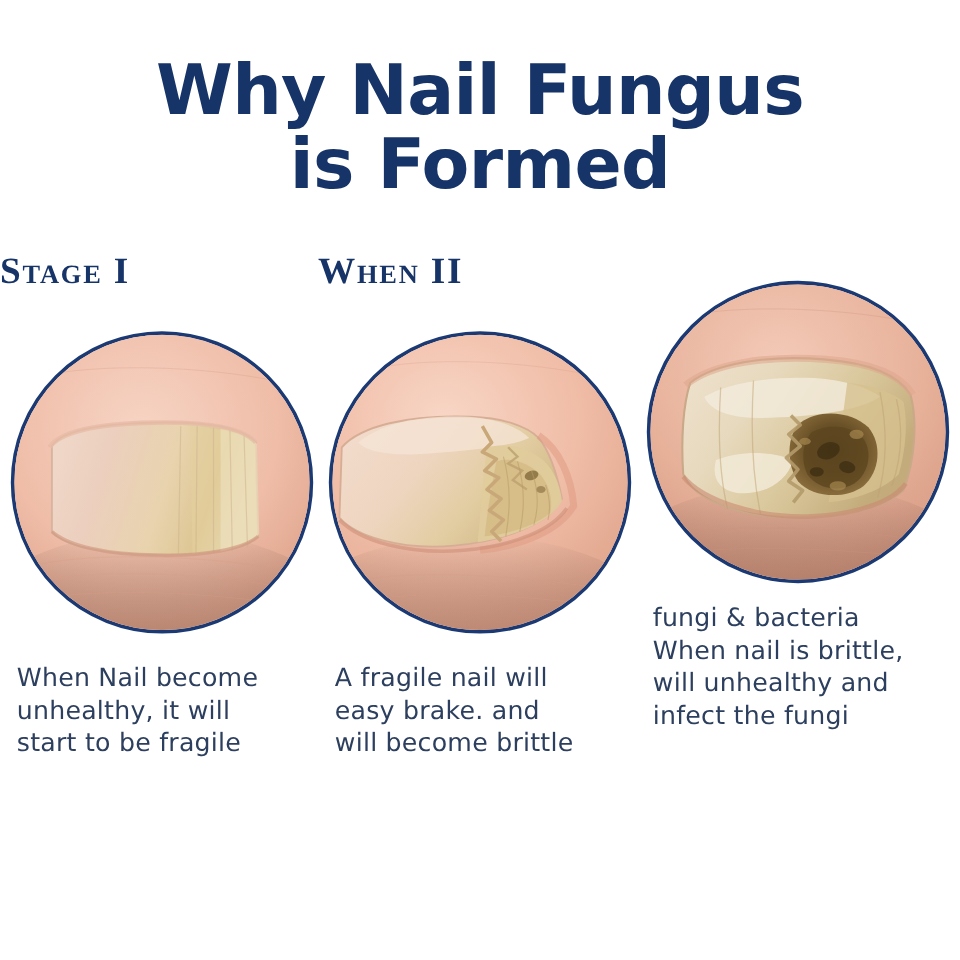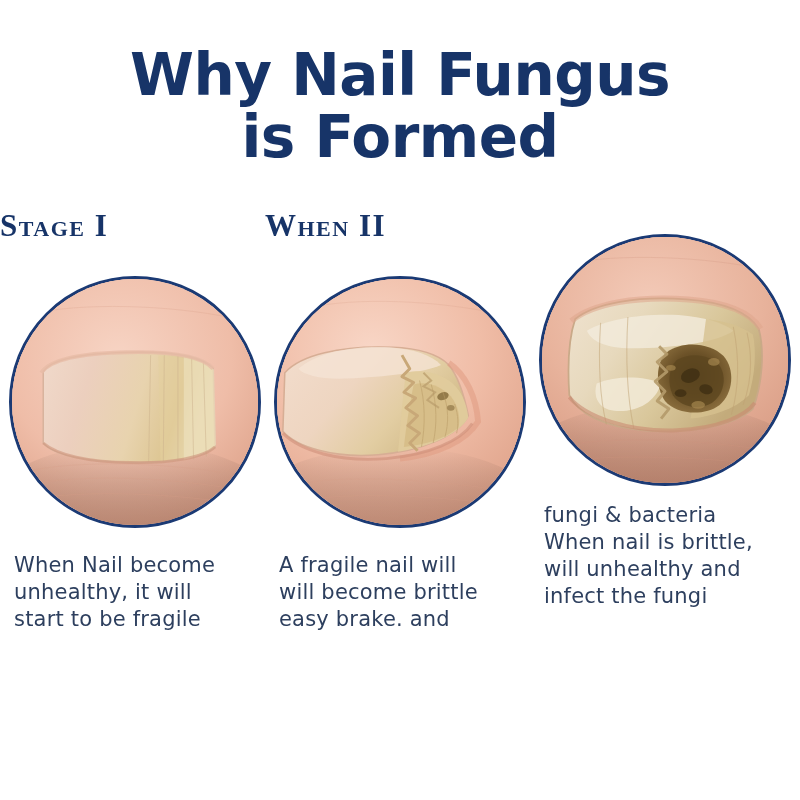--- a/index.html
+++ b/index.html
@@ -229,22 +229,22 @@
               <path d="M10 212 C60 200 150 204 226 216"></path>
               <path d="M6 230 C60 218 150 220 234 232"></path>
               <path d="M30 30 C80 18 166 22 228 36"></path>
             </g>
           </svg>
         </div>
       </div>
 
       <div class="caption">
         <span class="cap-line">A fragile nail will</span>
+        <span class="cap-line">easy brake. and</span>
         <span class="cap-line">will become brittle</span>
-        <span class="cap-line">easy brake. and</span>
       </div>
     </div>
 
     <div class="col col-3">
 
       <div class="photo-wrap">
         <div class="photo">
           <svg viewBox="0 0 252 252" preserveAspectRatio="xMidYMid slice">
             <defs>
               <radialGradient id="skin3" cx="45%" cy="28%" r="84%">

